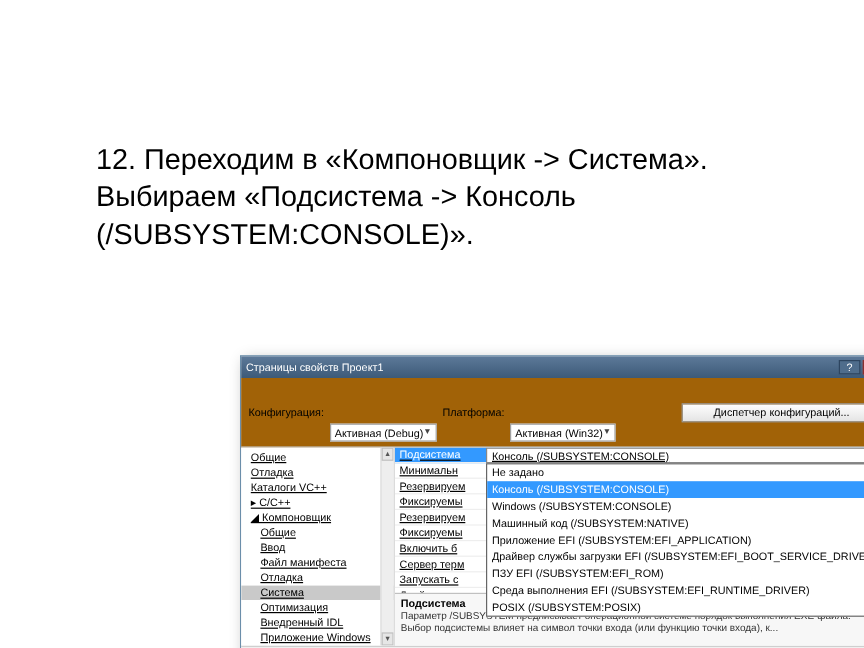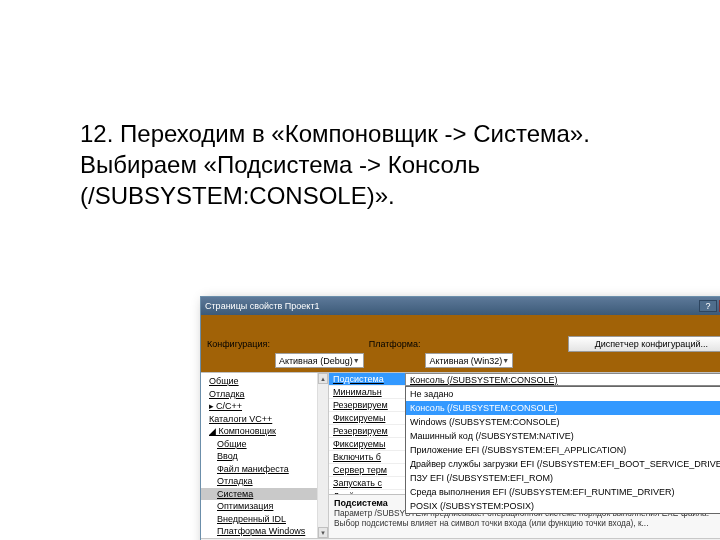--- a/index.html
+++ b/index.html
@@ -197,31 +197,31 @@
       <span>Активная (Win32)</span>
       <span class="chev">▼</span>
     </div>
     <button class="cfg-btn">Диспетчер конфигураций...</button>
   </div>
 
   <div class="body">
     <div class="tree" id="tree">
       <div class="tree-item">Общие</div>
         <div class="tree-item">Отладка</div>
+        <div class="tree-item">Каталоги VC++</div>
         <div class="tree-item">▸ C/C++</div>
-        <div class="tree-item">Каталоги VC++</div>
         <div class="tree-item">◢ Компоновщик</div>
         <div class="tree-item lv1">Общие</div>
         <div class="tree-item lv1">Ввод</div>
         <div class="tree-item lv1">Файл манифеста</div>
         <div class="tree-item lv1">Отладка</div>
         <div class="tree-item lv1 selected">Система</div>
         <div class="tree-item lv1">Оптимизация</div>
         <div class="tree-item lv1">Внедренный IDL</div>
-        <div class="tree-item lv1">Платформа Windows</div>
+        <div class="tree-item lv1">Приложение Windows</div>
         <div class="tree-item lv1">Дополнительно</div>
         <div class="tree-scrollbar">
         <div class="arrow">▴</div>
         <div style="position:absolute;bottom:0;left:0;right:0;">
           <div class="arrow">▾</div>
         </div>
       </div>
     </div>
 
     <div class="grid">

